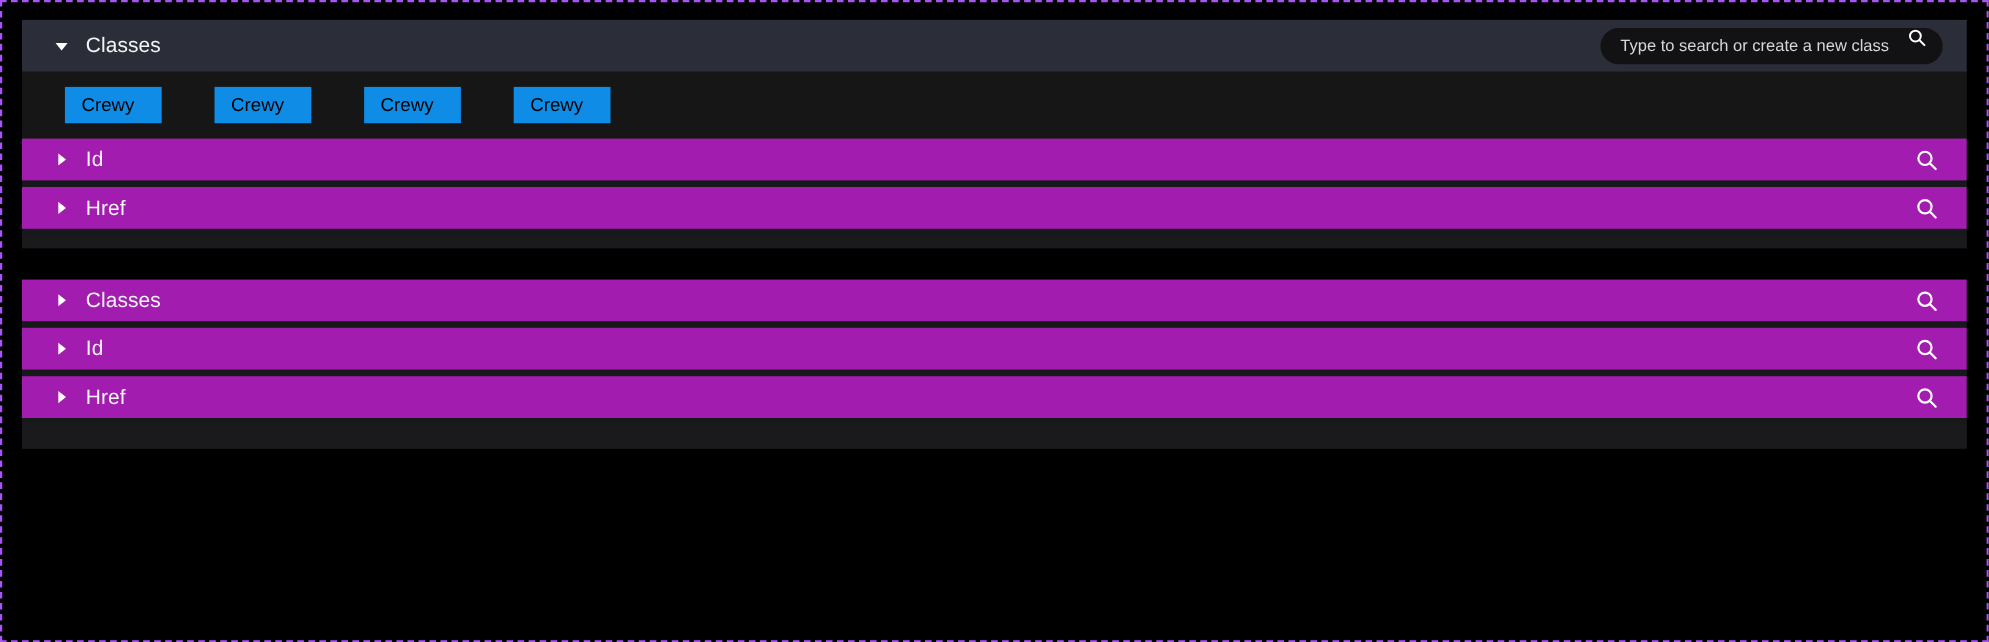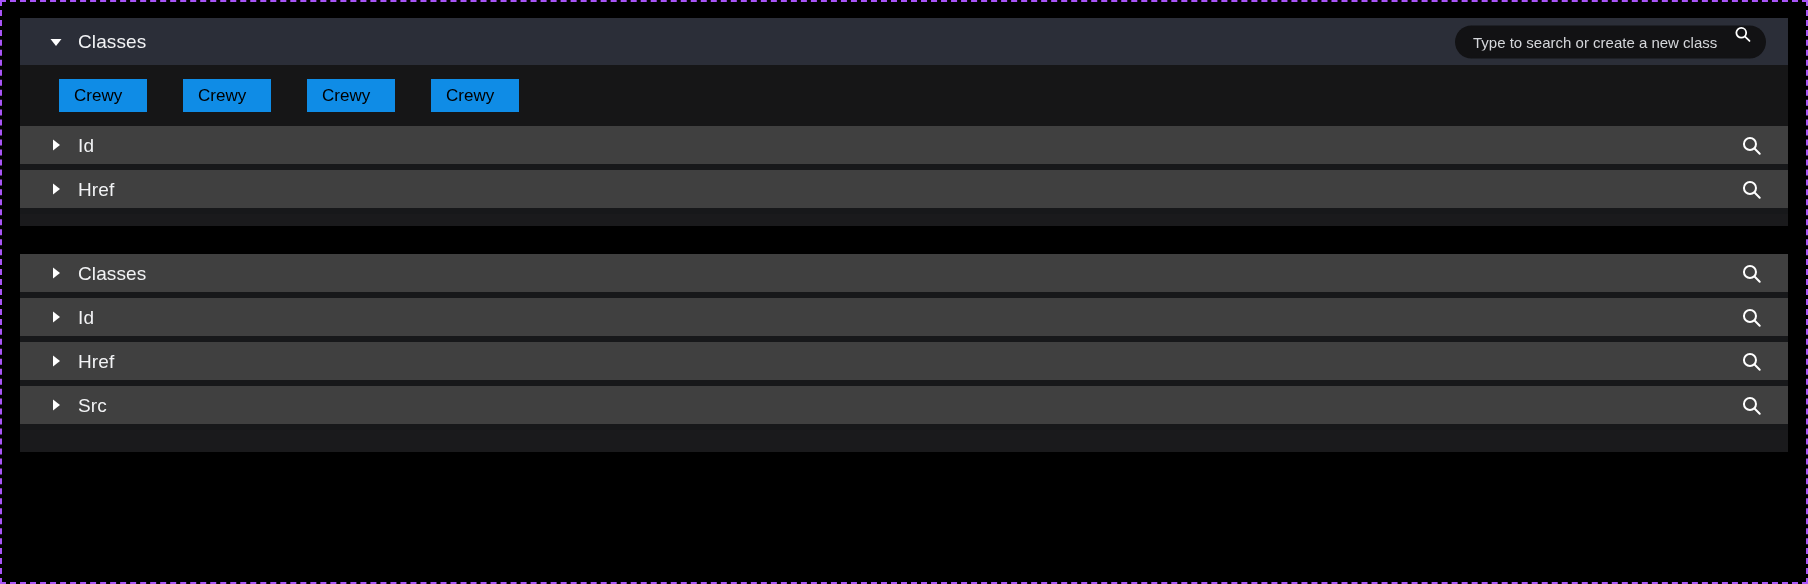--- a/index.html
+++ b/index.html
@@ -49,21 +49,21 @@
     height: 28px;
     background: #000000;
     flex: 0 0 auto;
   }
 
   
   .row {
     position: relative;
     box-sizing: border-box;
     height: 38px;
-    background: #404040;
+    background: #a21caf;
     display: flex;
     align-items: center;
     padding: 0 22px 0 28px;
     margin-bottom: 6px;
   }
   .row:last-child { margin-bottom: 0; }
 
   .row.header-row {
     height: 47px;
     background: #2b2e38;
@@ -143,21 +143,21 @@
     justify-content: center;
   }
   .search-submit-icon svg { display: block; }
 
   
   .chips-area {
     background: #161617;
     padding: 14px 0 14px 39px;
     display: flex;
     align-items: flex-start;
-    gap: 2px;
+    gap: 14px;
   }
   .chip {
     box-sizing: border-box;
     height: 33px;
     min-width: 88px;
     background: #0f8ce6;
     color: #000000;
     font-size: 17px;
     display: inline-flex;
     align-items: center;
@@ -292,33 +292,18 @@
         <span class="row-label">Href</span>
         <span class="row-spacer"></span>
         <span class="row-search-icon">
           <svg width="21" height="21" viewBox="0 0 22 22" aria-hidden="true">
             <circle cx="9.4" cy="9.4" r="6.3" fill="none" stroke="currentColor" stroke-width="2.1"></circle>
             <line x1="14.2" y1="14.2" x2="19.6" y2="19.6" stroke="currentColor" stroke-width="2.1" stroke-linecap="round"></line>
           </svg>
         </span>
       </div>
 
-      <div class="row">
-        <span class="caret">
-          <svg width="14" height="14" viewBox="0 0 14 14" aria-hidden="true">
-            <polygon points="4,1.5 4,12.5 11,7" fill="#ffffff"></polygon>
-          </svg>
-        </span>
-        <span class="row-label">Src</span>
-        <span class="row-spacer"></span>
-        <span class="row-search-icon">
-          <svg width="21" height="21" viewBox="0 0 22 22" aria-hidden="true">
-            <circle cx="9.4" cy="9.4" r="6.3" fill="none" stroke="currentColor" stroke-width="2.1"></circle>
-            <line x1="14.2" y1="14.2" x2="19.6" y2="19.6" stroke="currentColor" stroke-width="2.1" stroke-linecap="round"></line>
-          </svg>
-        </span>
-      </div>
 
       <div class="panel-footer tall"></div>
     </div>
 
   </div>
 </div>
 
 </body></html>

